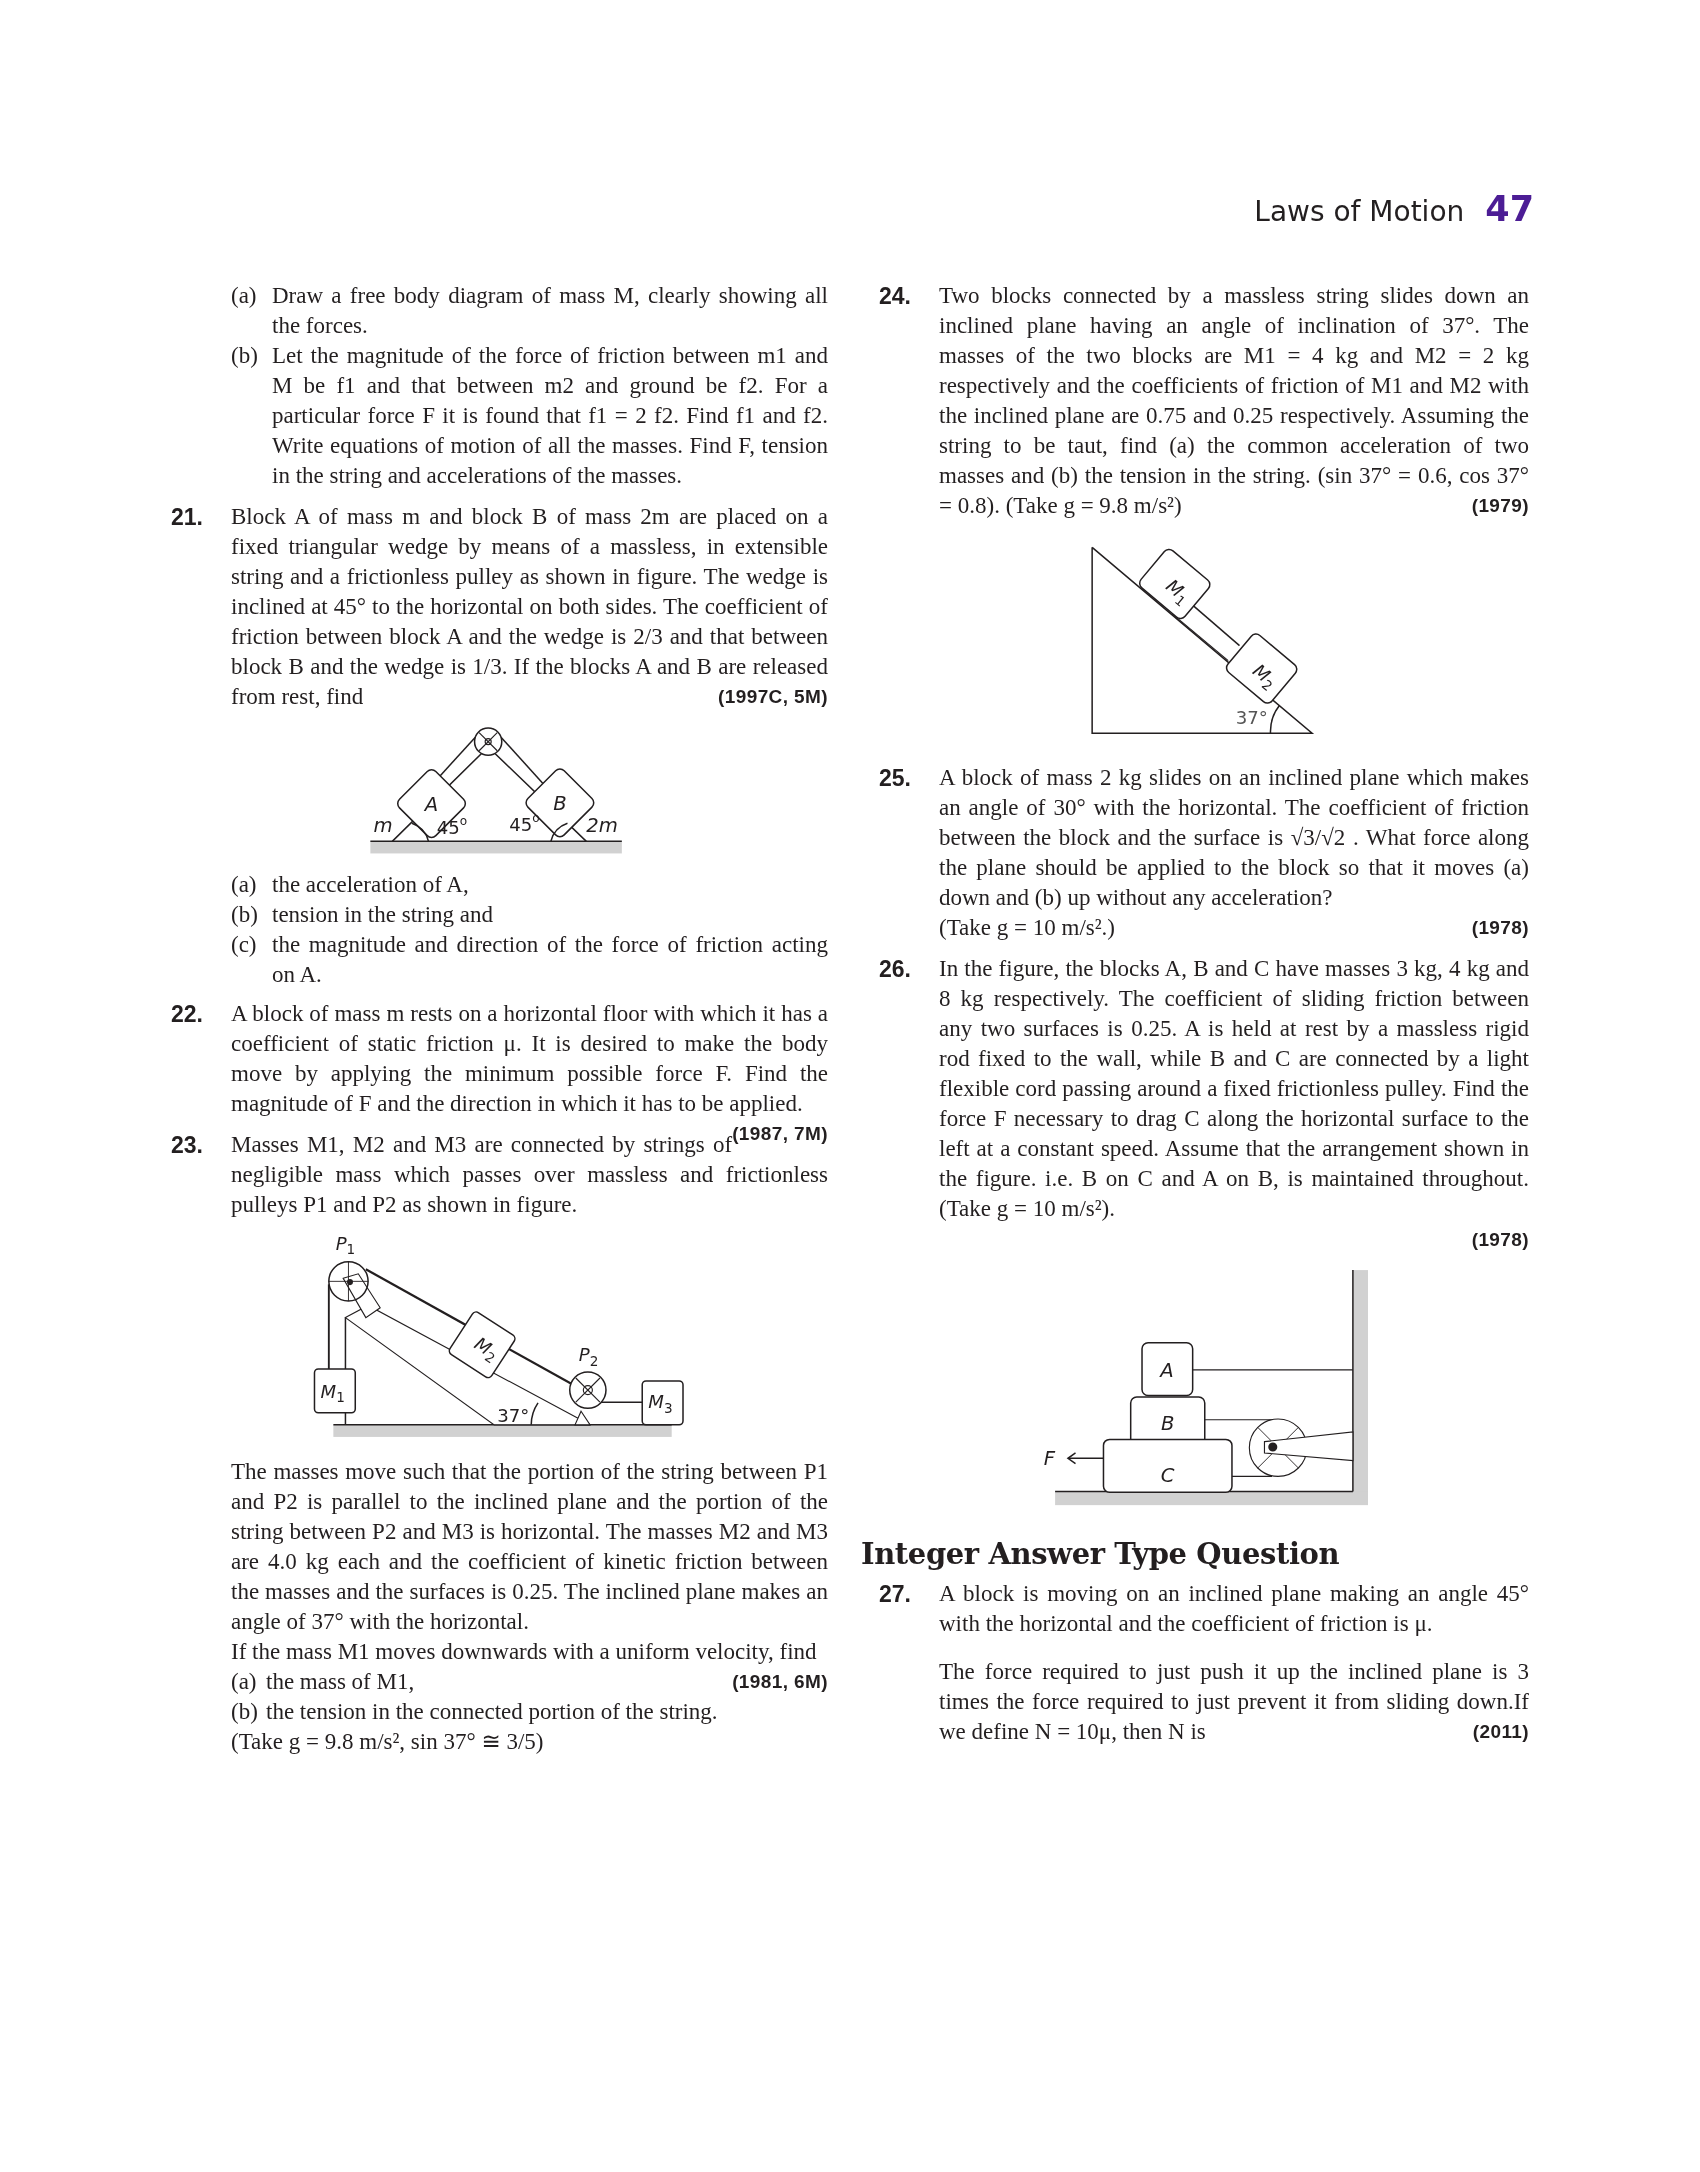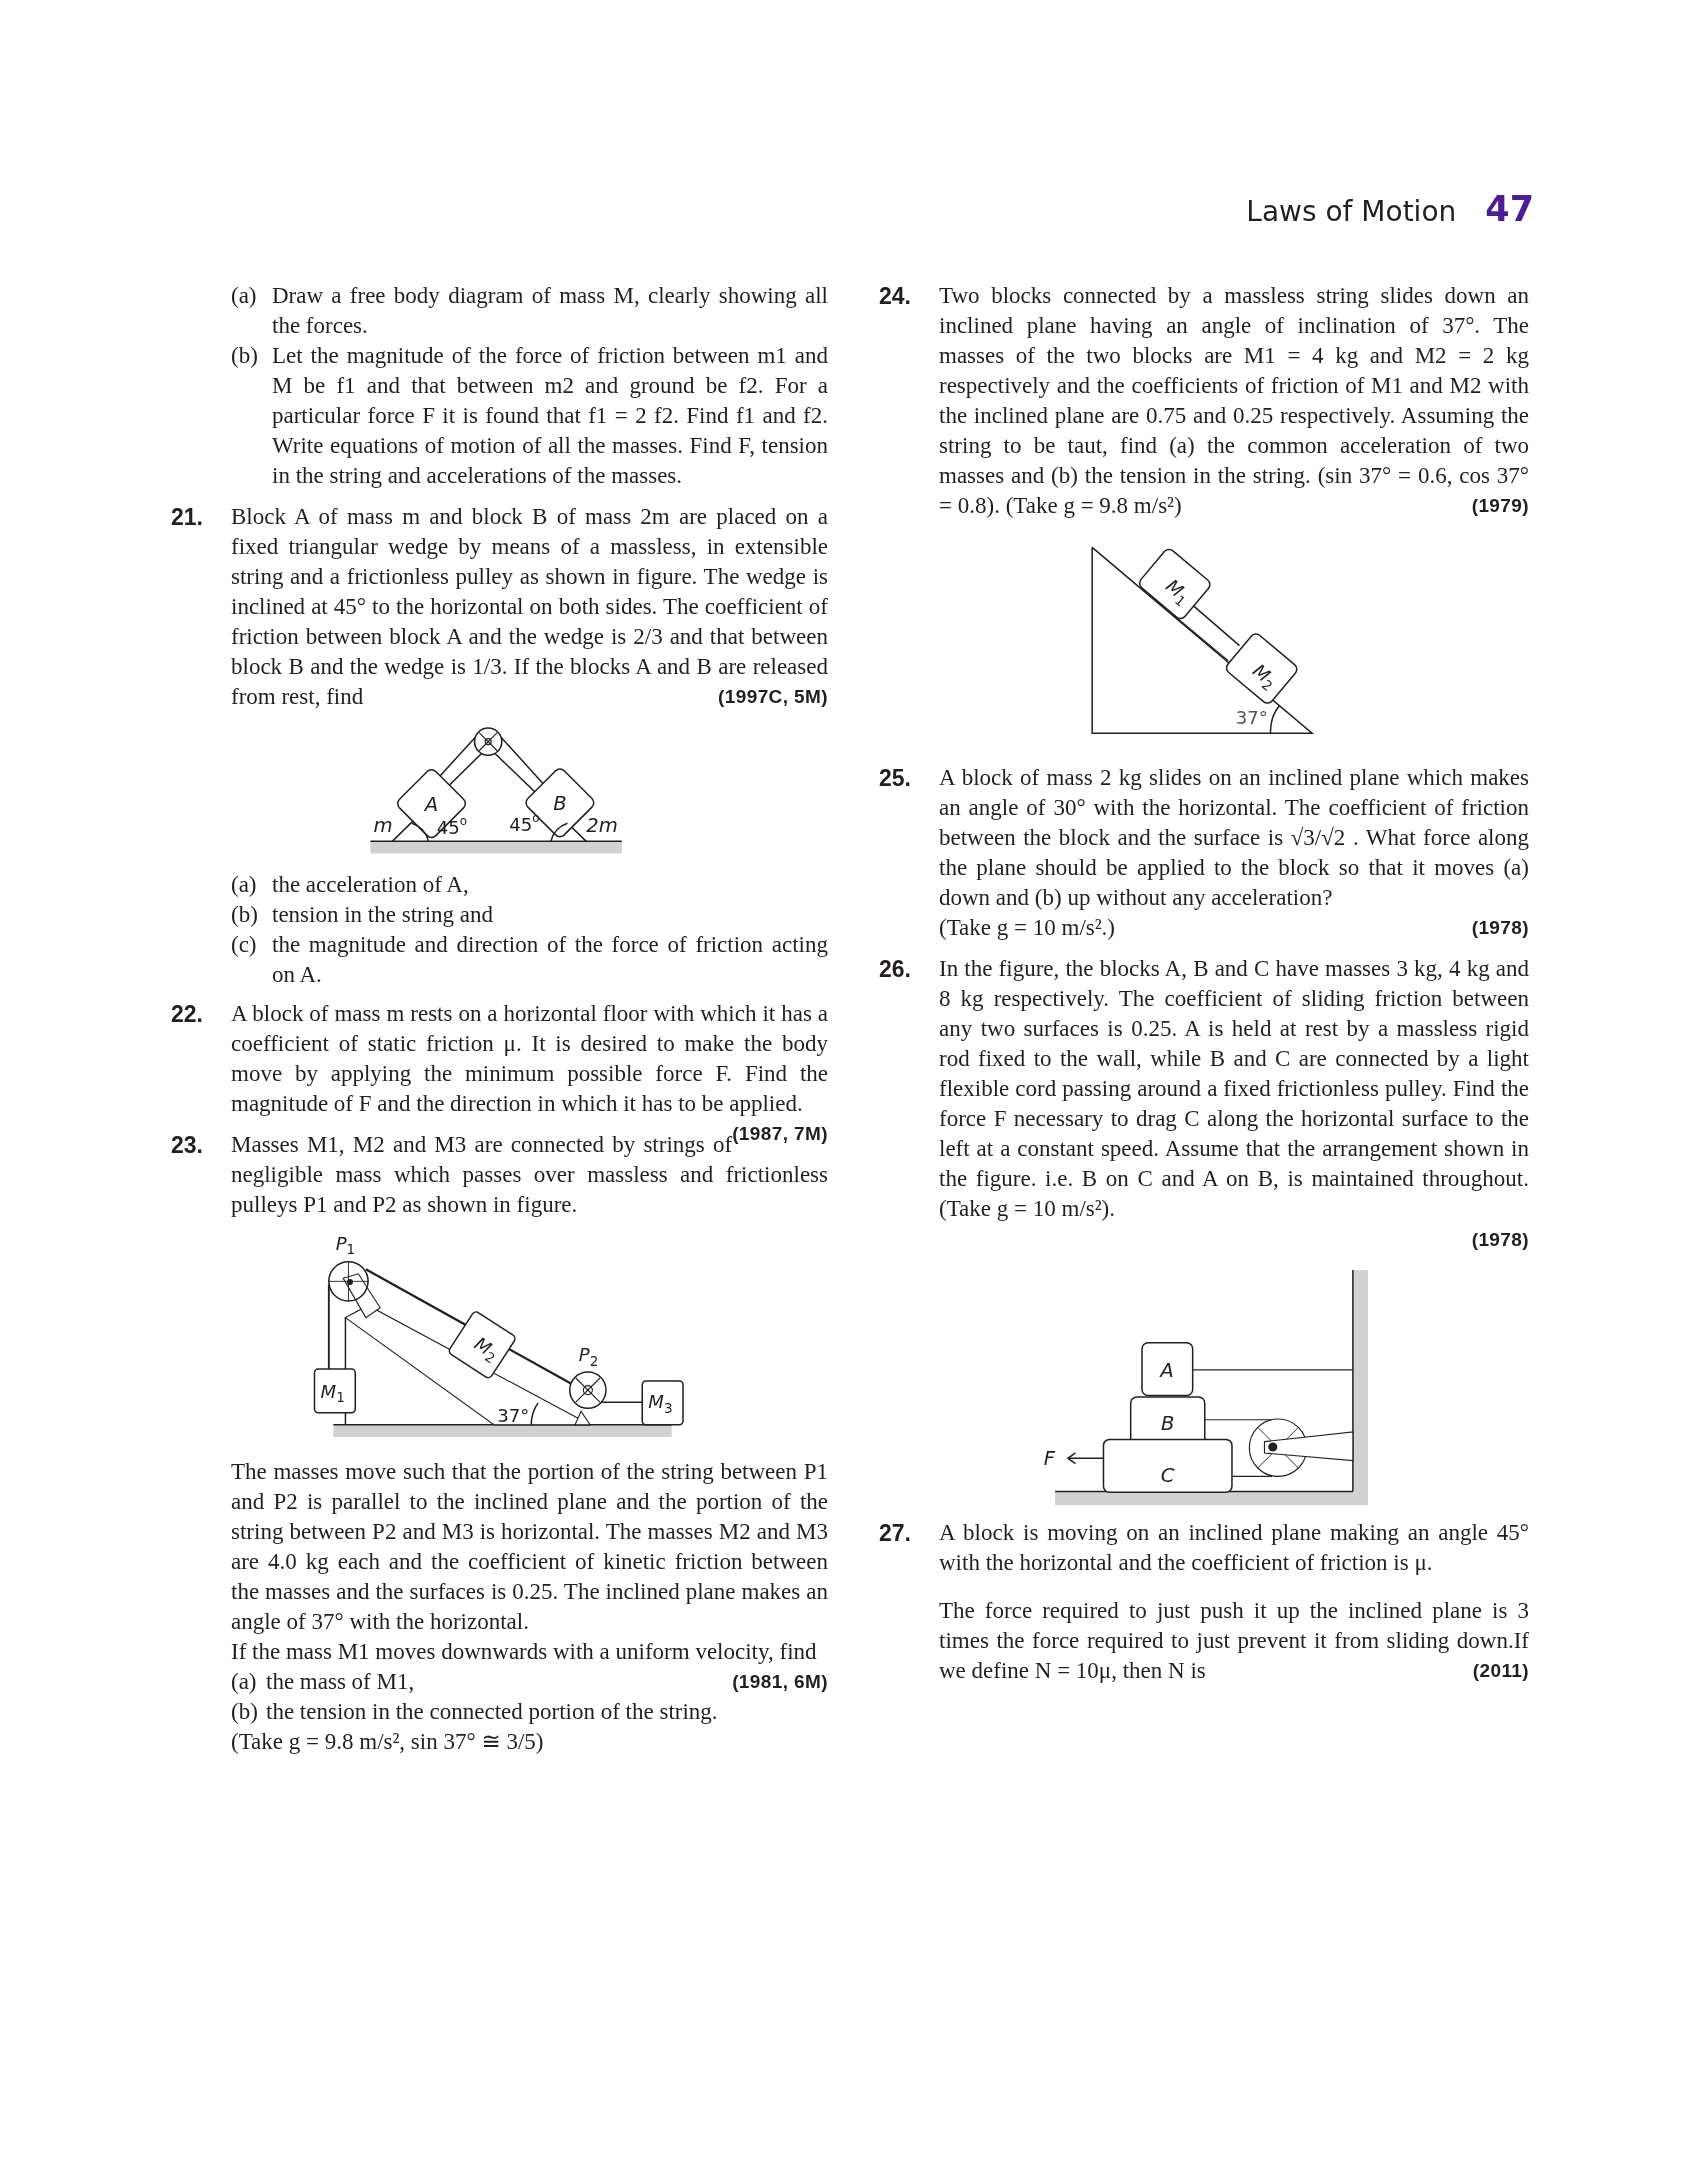--- a/index.html
+++ b/index.html
@@ -1,17 +1,17 @@
 <!DOCTYPE html>
 <html style="font-size:12px"><head>
 <meta charset="utf-8">
 <style>
   html, body { margin: 0; padding: 0; background: #ffffff; }
   body { width: 1700px; height: 2172px; position: relative; overflow: hidden; color: #231f20; }
-  .running-head { position: absolute; top: 189px; right: 166px; display: flex; align-items: baseline; gap: 29px; }
+  .running-head { position: absolute; top: 189px; right: 166px; display: flex; align-items: baseline; gap: 21px; }
   .rh-title { font-family: "DejaVu Sans", sans-serif; font-size: 28px; color: #231f20; }
   .rh-page { font-family: "DejaVu Sans", sans-serif; font-size: 35px; font-weight: bold; color: #4c1d95; }
 
   .col { position: absolute; font-family: "Liberation Serif", serif; font-size: 23px; line-height: 30px; text-align: justify; }
   .col-left { left: 171px; top: 281px; width: 657px; }
   .col-right { left: 879px; top: 281px; width: 650px; }
 
   .q { position: relative; padding-left: 60px; margin: 0 0 10.6px 0; }
   .qnum { position: absolute; left: 0; top: 0; font-family: "Liberation Sans", sans-serif; font-weight: bold; font-size: 23px; }
   .para { margin: 0; }
@@ -205,20 +205,21 @@
     <circle cx="528" cy="247" r="38" fill="#fff" stroke="#231f20" stroke-width="1.5"></circle>
     <line x1="501" y1="220" x2="555" y2="274" stroke="#231f20" stroke-width="1.2"></line>
     <line x1="555" y1="220" x2="501" y2="274" stroke="#231f20" stroke-width="1.2"></line>
     <polygon points="510,239 627,226 627,264 510,254" fill="#fff" stroke="#231f20" stroke-width="1.5"></polygon>
     <circle cx="521" cy="246" r="6" fill="#231f20"></circle>
     <line x1="297" y1="261" x2="250" y2="261" stroke="#231f20" stroke-width="2"></line>
     <polyline points="260,254 250,261 260,268" fill="none" stroke="#231f20" stroke-width="2"></polyline>
     <text x="218" y="270" font-size="26">F</text>
   </svg>
 
+  <h2 class="section-heading" style="margin-left:-18px;margin-top:18px;">Integer Answer Type Question</h2>
 
   <div class="q">
     <span class="qnum">27.</span>
     <p class="para"><span>A block is moving on an inclined plane making an angle 45° with the horizontal and the coefficient of friction is μ.</span></p>
     <p class="para" style="margin-top:18px;">
       <span>The force required to just push it up the inclined plane is 3 times the force required to just prevent it from sliding down.If we define N = 10μ, then N is</span>
       <span class="src">(2011)</span>
     </p>
   </div>
 </div>

